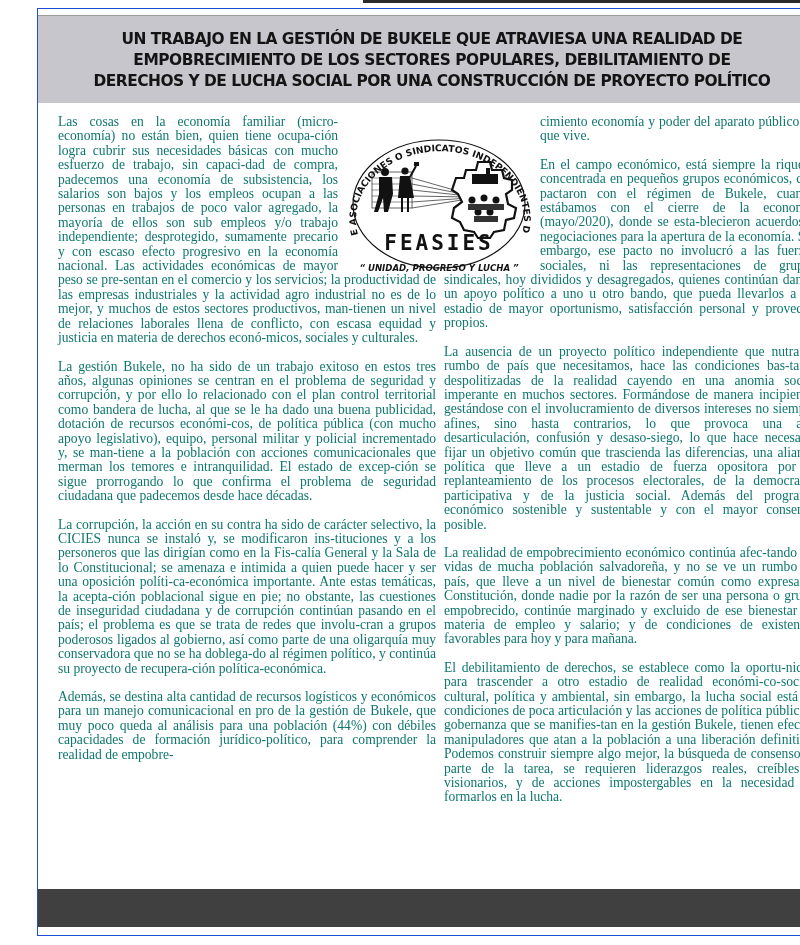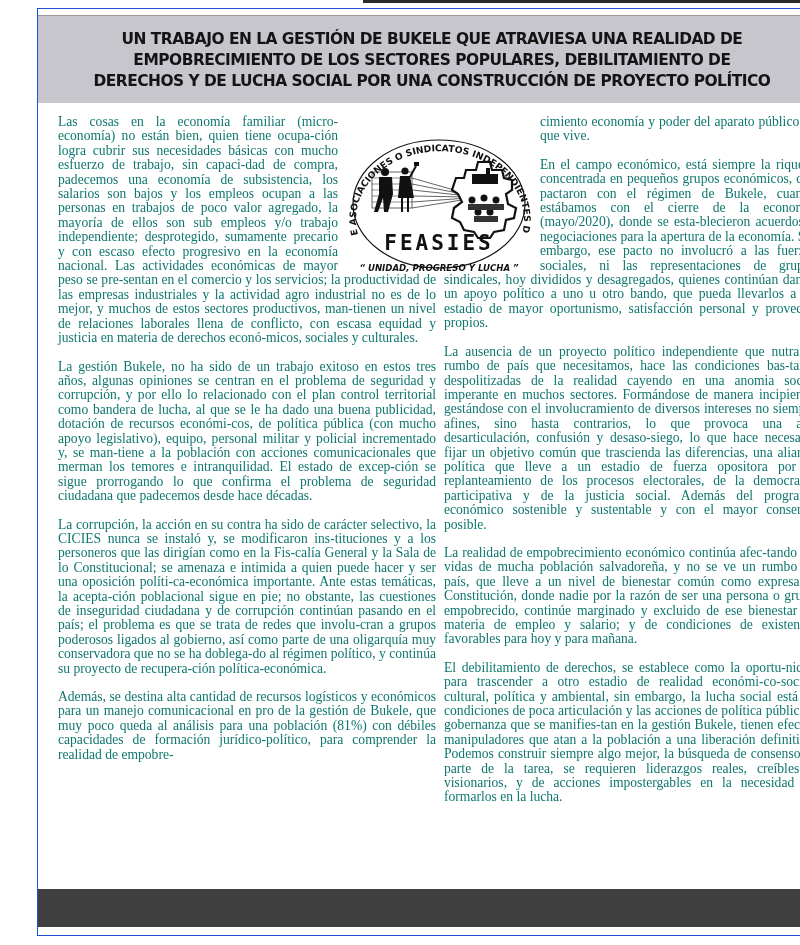--- a/index.html
+++ b/index.html
@@ -52,21 +52,21 @@
     <h1>UN TRABAJO EN LA GESTIÓN DE BUKELE QUE ATRAVIESA UNA REALIDAD DE
 EMPOBRECIMIENTO DE LOS SECTORES POPULARES, DEBILITAMIENTO DE
 DERECHOS Y DE LUCHA SOCIAL POR UNA CONSTRUCCIÓN DE PROYECTO POLÍTICO</h1>
   </div>
 
   <div class="col col-left">
     <div class="float-left-spacer"></div>
     <p>Las cosas en la economía familiar (micro-economía) no están bien, quien tiene ocupa-ción logra cubrir sus necesidades básicas con mucho esfuerzo de trabajo, sin capaci-dad de compra, padecemos una economía de subsistencia, los salarios son bajos y los empleos ocupan a las personas en trabajos de poco valor agregado, la mayoría de ellos son sub empleos y/o trabajo independiente; desprotegido, sumamente precario y con escaso efecto progresivo en la economía nacional. Las actividades económicas de mayor peso se pre-sentan en el comercio y los servicios; la productividad de las empresas industriales y la actividad agro industrial no es de lo mejor, y muchos de estos sectores productivos, man-tienen un nivel de relaciones laborales llena de conflicto, con escasa equidad y justicia en materia de derechos econó-micos, sociales y culturales.</p>
     <p>La gestión Bukele, no ha sido de un trabajo exitoso en estos tres años, algunas opiniones se centran en el problema de seguridad y corrupción, y por ello lo relacionado con el plan control territorial como bandera de lucha, al que se le ha dado una buena publicidad, dotación de recursos económi-cos, de política pública (con mucho apoyo legislativo), equipo, personal militar y policial incrementado y, se man-tiene a la población con acciones comunicacionales que merman los temores e intranquilidad. El estado de excep-ción se sigue prorrogando lo que confirma el problema de seguridad ciudadana que padecemos desde hace décadas.</p>
     <p>La corrupción, la acción en su contra ha sido de carácter selectivo, la CICIES nunca se instaló y, se modificaron ins-tituciones y a los personeros que las dirigían como en la Fis-calía General y la Sala de lo Constitucional; se amenaza e intimida a quien puede hacer y ser una oposición políti-ca-económica importante. Ante estas temáticas, la acepta-ción poblacional sigue en pie; no obstante, las cuestiones de inseguridad ciudadana y de corrupción continúan pasando en el país; el problema es que se trata de redes que involu-cran a grupos poderosos ligados al gobierno, así como parte de una oligarquía muy conservadora que no se ha doblega-do al régimen político, y continúa su proyecto de recupera-ción política-económica.</p>
-    <p>Además, se destina alta cantidad de recursos logísticos y económicos para un manejo comunicacional en pro de la gestión de Bukele, que muy poco queda al análisis para una población (81%) con débiles capacidades de formación jurídico-político, para comprender la realidad de empobre-</p>
+    <p>Además, se destina alta cantidad de recursos logísticos y económicos para un manejo comunicacional en pro de la gestión de Bukele, que muy poco queda al análisis para una población (44%) con débiles capacidades de formación jurídico-político, para comprender la realidad de empobre-</p>
   </div>
 
   <div class="col col-right">
     <div class="float-right-spacer"></div>
     <p>cimiento economía y poder del aparato público en que vive.</p>
     <p>En el campo económico, está siempre la riqueza concentrada en pequeños grupos económicos, que pactaron con el régimen de Bukele, cuando estábamos con el cierre de la economía (mayo/2020), donde se esta-blecieron acuerdos y negociaciones para la apertura de la economía. Sin embargo, ese pacto no involucró a las fuerzas sociales, ni las representaciones de grupos sindicales, hoy divididos y desagregados, quienes continúan dando un apoyo político a uno u otro bando, que pueda llevarlos a un estadio de mayor oportunismo, satisfacción personal y provecho propios.</p>
     <p>La ausencia de un proyecto político independiente que nutra el rumbo de país que necesitamos, hace las condiciones bas-tante despolitizadas de la realidad cayendo en una anomia social imperante en muchos sectores. Formándose de manera incipiente, gestándose con el involucramiento de diversos intereses no siempre afines, sino hasta contrarios, lo que provoca una alta desarticulación, confusión y desaso-siego, lo que hace necesario fijar un objetivo común que trascienda las diferencias, una alianza política que lleve a un estadio de fuerza opositora por el replanteamiento de los procesos electorales, de la democracia participativa y de la justicia social. Además del programa económico sostenible y sustentable y con el mayor consenso posible.</p>
     <p>La realidad de empobrecimiento económico continúa afec-tando las vidas de mucha población salvadoreña, y no se ve un rumbo de país, que lleve a un nivel de bienestar común como expresa la Constitución, donde nadie por la razón de ser una persona o grupo empobrecido, continúe marginado y excluido de ese bienestar en materia de empleo y salario; y de condiciones de existencia favorables para hoy y para mañana.</p>
     <p>El debilitamiento de derechos, se establece como la oportu-nidad para trascender a otro estadio de realidad económi-co-social, cultural, política y ambiental, sin embargo, la lucha social está en condiciones de poca articulación y las acciones de política pública y gobernanza que se manifies-tan en la gestión Bukele, tienen efectos manipuladores que atan a la población a una liberación definitiva. Podemos construir siempre algo mejor, la búsqueda de consenso es parte de la tarea, se requieren liderazgos reales, creíbles y visionarios, y de acciones impostergables en la necesidad de formarlos en la lucha.</p>
   </div>

